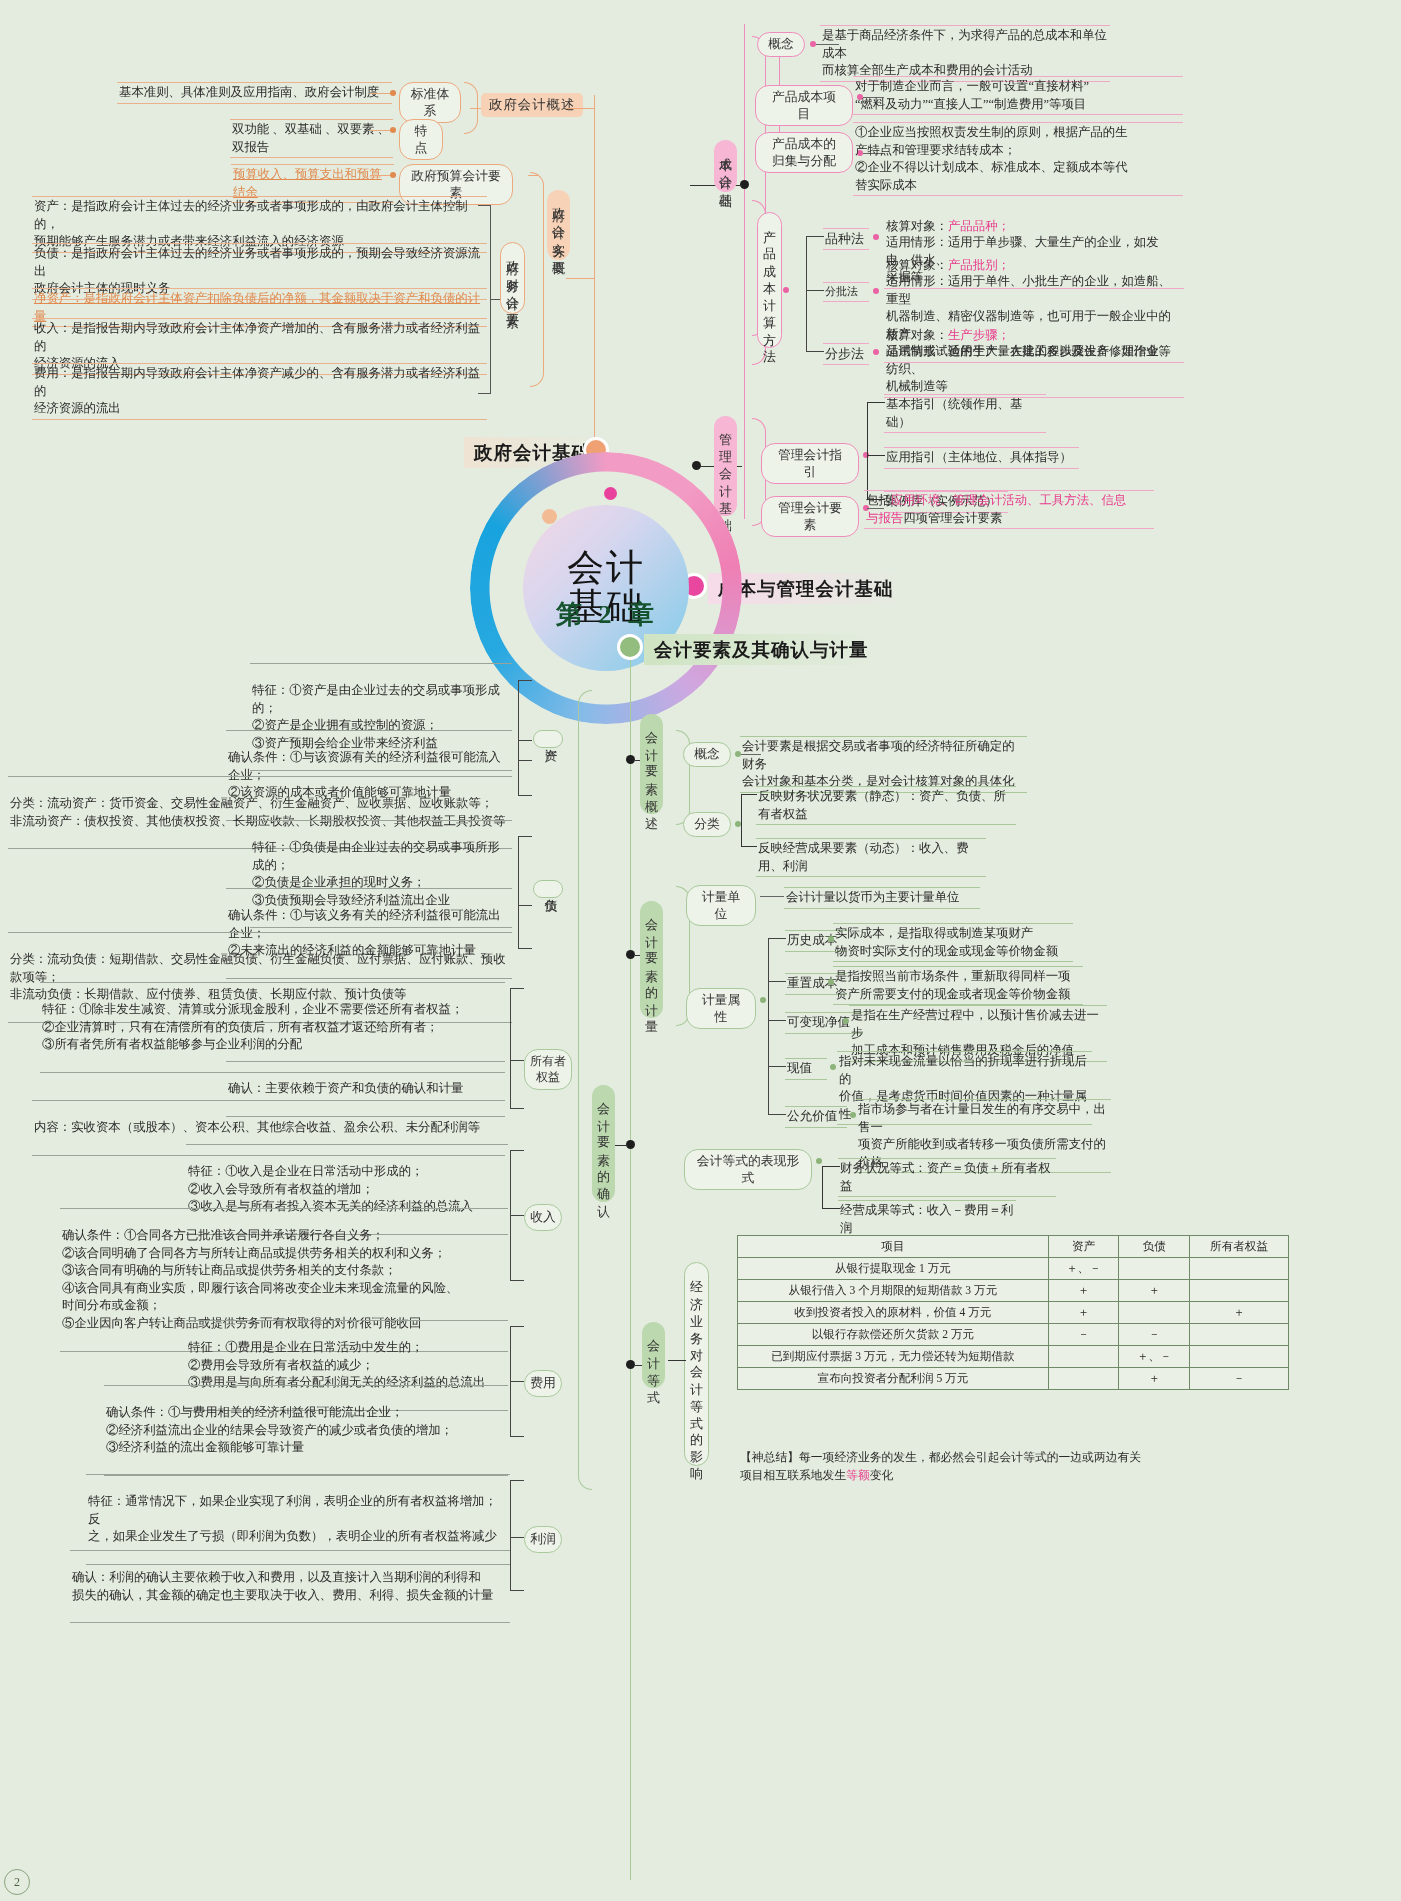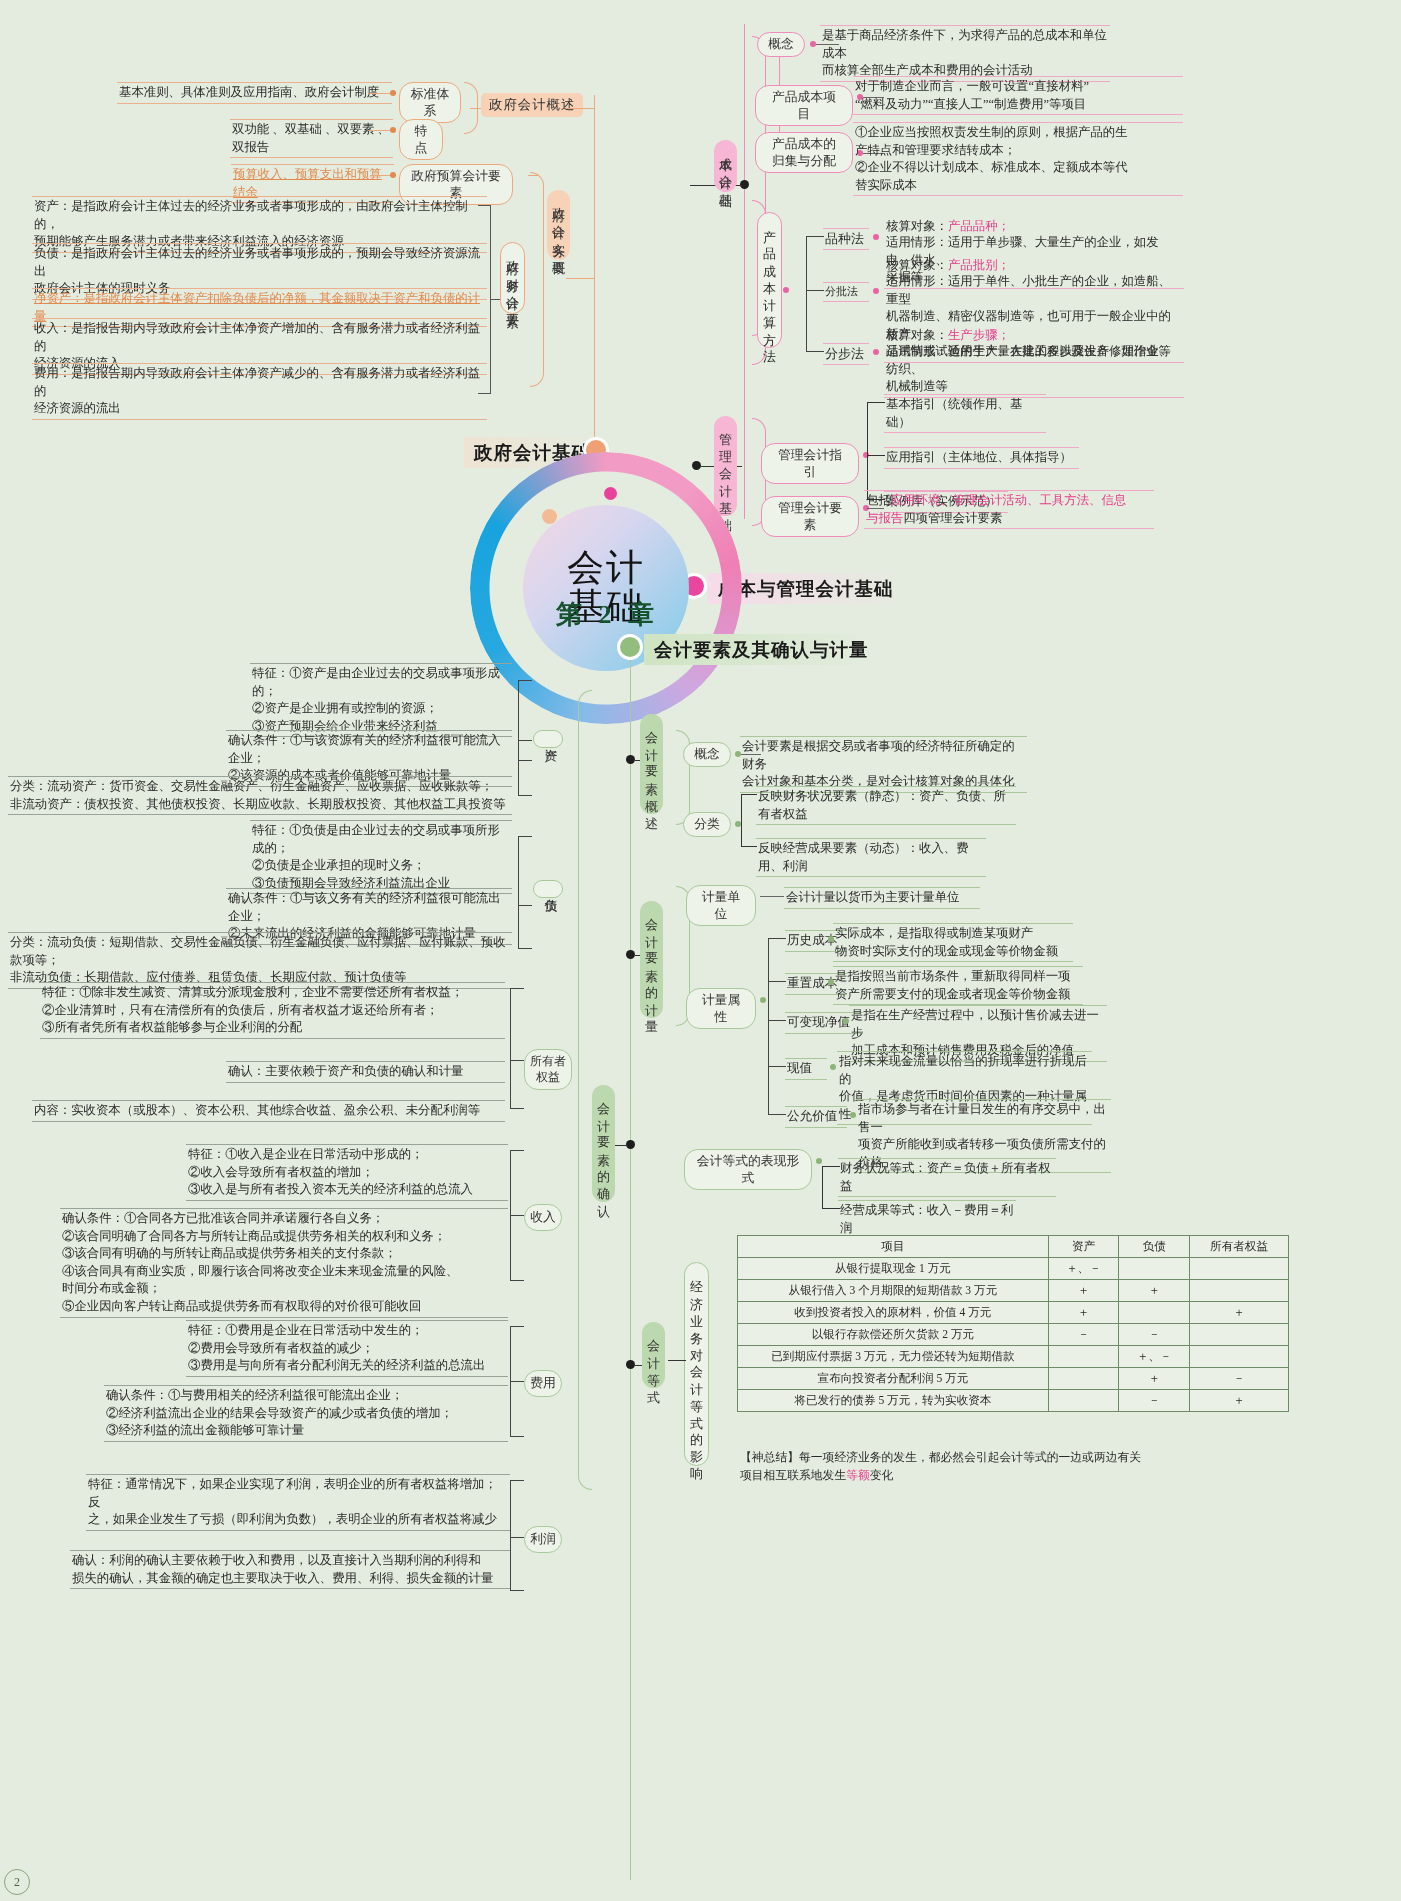--- a/index.html
+++ b/index.html
@@ -10,21 +10,21 @@
     font-family:"Liberation Serif","DejaVu Serif",serif;
     color:#2b2b2b;
   }
   .abs { position:absolute; }
 
   
   .leaf { position:absolute; font-size:12.4px; line-height:1.42; white-space:pre-line; }
   .leaf.ul-o { border-top:1px solid #eab18c; border-bottom:1px solid #eab18c; padding:1px 2px; }
   .leaf.ul-p { border-top:1px solid #f0a8c6; border-bottom:1px solid #f0a8c6; padding:1px 2px; }
   .leaf.ul-g { border-top:1px solid #a9c79a; border-bottom:1px solid #a9c79a; padding:1px 2px; }
-  .leaf.ul-k { border-top:1px solid #9aa39a; border-bottom:1px solid #9aa39a; padding:1px 2px; }
+  .leaf.ul-k { border-top:1px solid #9aa39a; border-bottom:1px solid #9aa39a; padding:18px 2px; }
   .leaf.nb { border:0; }
   .hi-o { color:#e08a4e;text-decoration:underline; }
   .hi-p { color:#e8398b; }
   .hi-r { color:#e8398b; }
 
   
   .pill { position:absolute; border-radius:14px; padding:3px 10px;
           font-size:12.8px; line-height:1.3; text-align:center; white-space:pre-line;
           background:#eef3ea; }
   .pill.o { border:1.4px solid #eda87c; color:#333; }
@@ -483,25 +483,19 @@
         <td></td>
         <td>＋、－</td>
         <td></td>
       </tr>
       <tr>
         <td class="item">宣布向投资者分配利润 5 万元</td>
         <td></td>
         <td>＋</td>
         <td>－</td>
       </tr>
-      <tr>
-        <td class="item">将已发行的债券 5 万元，转为实收资本</td>
-        <td></td>
-        <td>－</td>
-        <td>＋</td>
-      </tr>
     </tbody>
 </table>
 
 <div class="summary" style="left:740px;top:1449px;width:546px;"><span>【神总结】每一项经济业务的发生，都必然会引起会计等式的一边或两边有关
 项目相互联系地发生</span><span class="hi-r">等额</span><span>变化</span></div>
 
 <div class="pagenum">2</div>
 
 </body></html>

